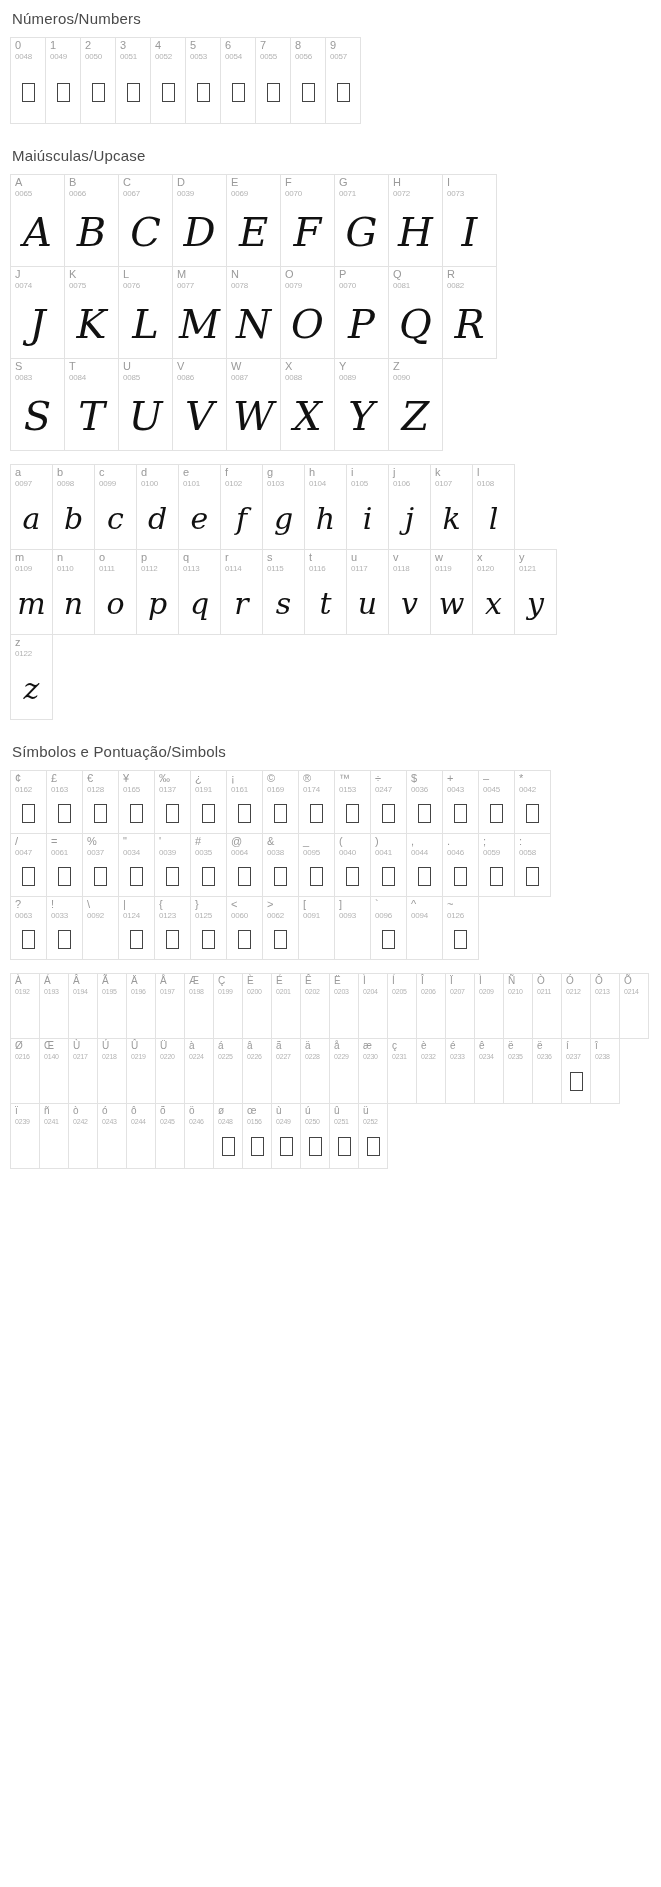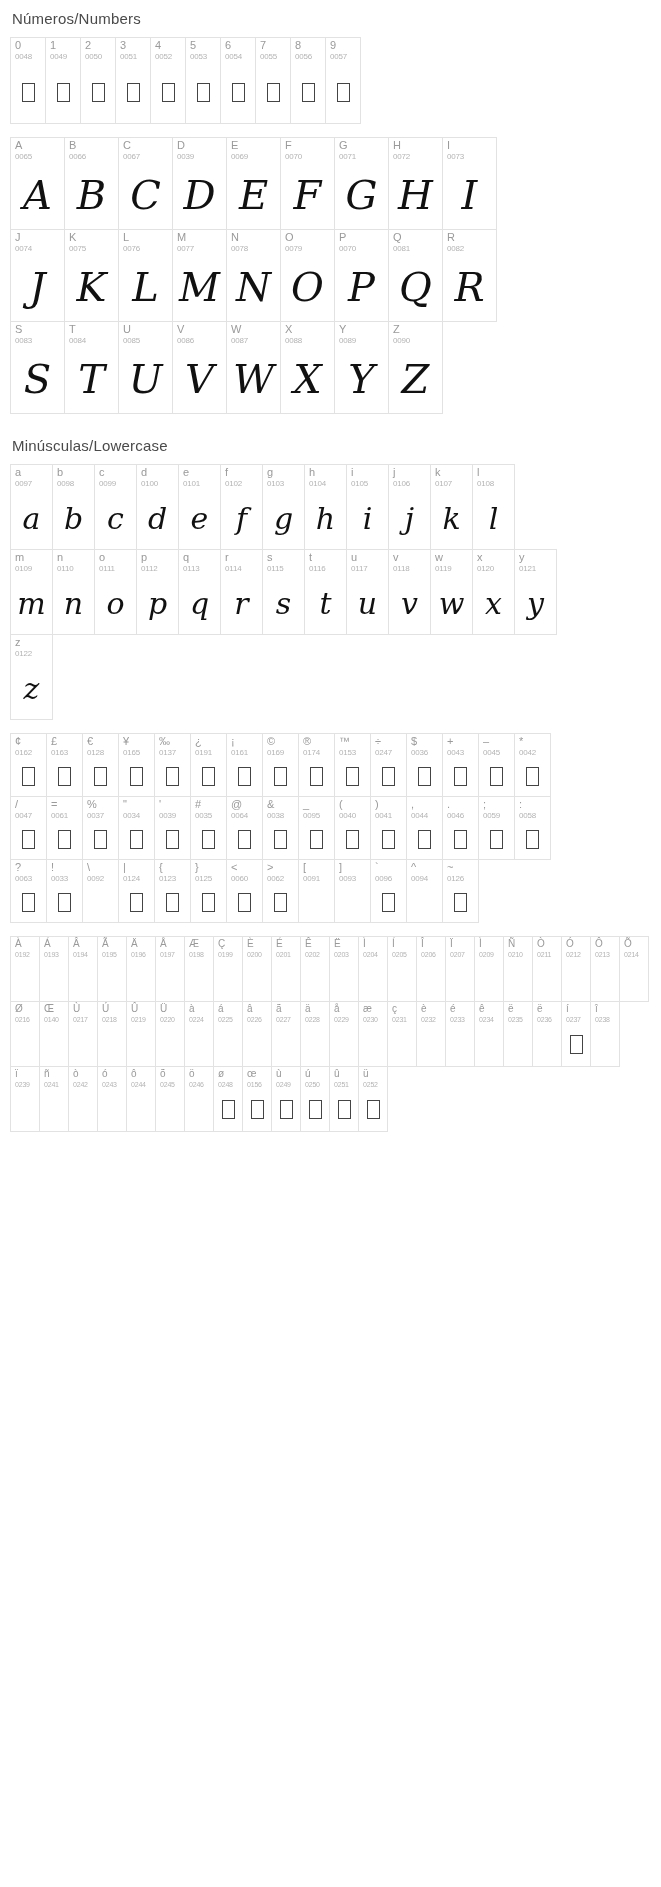--- a/index.html
+++ b/index.html
@@ -202,20 +202,21 @@
                 <span class="cell-code">0057</span>
               </div>
               <div class="cell-body">
                 <span class="tofu"></span>
               </div>
             </div>
           </div>
         </div>
       </div>
       <div class="section">
+        <h2 class="section-title">Maiúsculas/Upcase</h2>
         <div class="glyph-grid sz-upper" style="flex-direction: column;">
           <div class="row">
             <div class="cell" style="width: 55px;">
               <div class="cell-head">
                 <span class="cell-char">A</span>
                 <span class="cell-code">0065</span>
               </div>
               <div class="cell-body">
                 <span class="sample">A</span>
               </div>
@@ -446,21 +447,20 @@
                 <span class="cell-code">0090</span>
               </div>
               <div class="cell-body">
                 <span class="sample">Z</span>
               </div>
             </div>
           </div>
         </div>
       </div>
       <div class="section">
-        <h2 class="section-title">Minúsculas/Lowercase</h2>
         <div class="glyph-grid sz-lower" style="flex-direction: column;">
           <div class="row">
             <div class="cell" style="width: 43px;">
               <div class="cell-head">
                 <span class="cell-char">a</span>
                 <span class="cell-code">0097</span>
               </div>
               <div class="cell-body">
                 <span class="sample">a</span>
               </div>
@@ -691,20 +691,21 @@
                 <span class="cell-code">0122</span>
               </div>
               <div class="cell-body">
                 <span class="sample">z</span>
               </div>
             </div>
           </div>
         </div>
       </div>
       <div class="section">
+        <h2 class="section-title">Símbolos e Pontuação/Simbols</h2>
         <div class="glyph-grid sz-sym" style="flex-direction: column;">
           <div class="row">
             <div class="cell" style="width: 37px;">
               <div class="cell-head">
                 <span class="cell-char">¢</span>
                 <span class="cell-code">0162</span>
               </div>
               <div class="cell-body">
                 <span class="tofu"></span>
               </div>

